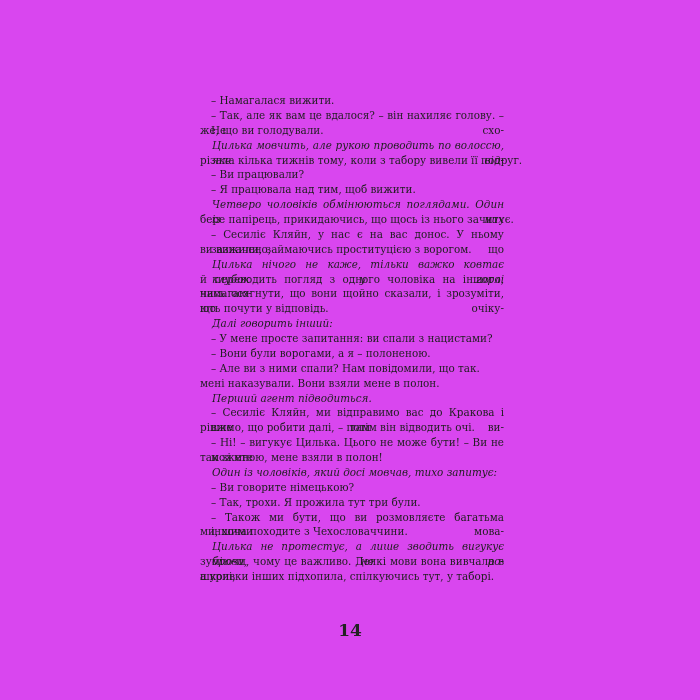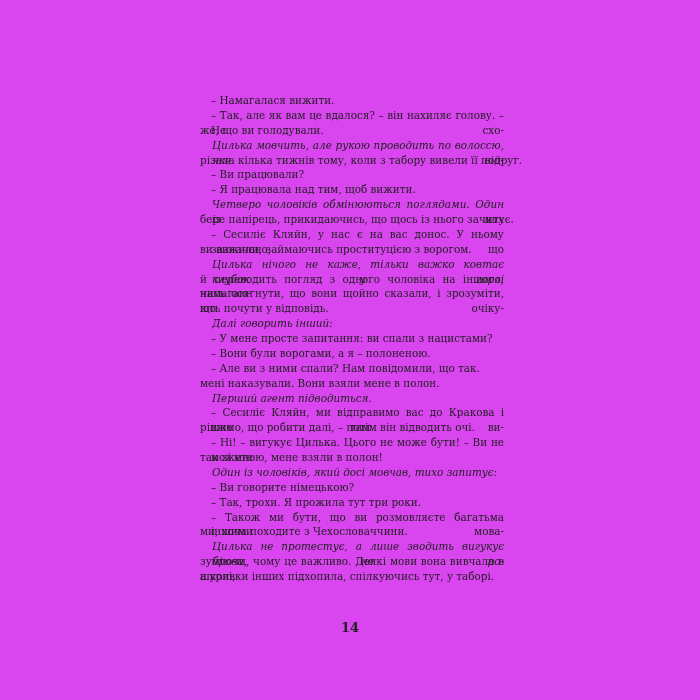--- a/index.html
+++ b/index.html
@@ -15,21 +15,21 @@
       color: #1e1e1e;
     }
     .line {
       display: block; white-space: nowrap; height: 14.88px; overflow: visible;
     }
     .line.j { text-align: justify; text-align-last: justify; white-space: normal; }
     .line.indent { padding-left: 12px; font-style: italic; }
     .line.dash { padding-left: 11px; }
     .page-number {
       position: absolute; left: 0; width: 700px; top: 620px; text-align: center;
-      font-family: "DejaVu Serif", serif; font-size: 13px; font-weight: bold; color: #222;
+      font-family: "DejaVu Serif", serif; font-size: 17px; font-weight: bold; color: #222;
     }
   </style>
 </head>
 <body>
 
 <div class="page">
   <div class="text-block" id="text-block">
       <span class="line dash">– Намагалася вижити.</span>
       <span class="line dash j">– Так, але як вам це вдалося? – він нахиляє голову. – Не схо-</span>
       <span class="line plain">же, що ви голодували.</span>
@@ -50,21 +50,21 @@
       <span class="line dash">– Вони були ворогами, а я – полоненою.</span>
       <span class="line dash">– Але ви з ними спали? Нам повідомили, що так.</span>
       <span class="line plain">мені наказували. Вони взяли мене в полон.</span>
       <span class="line indent">Перший агент підводиться.</span>
       <span class="line dash j">– Сесиліє Кляйн, ми відправимо вас до Кракова і вже там ви-</span>
       <span class="line plain">рішимо, що робити далі, – потім він відводить очі.</span>
       <span class="line dash j">– Ні! – вигукує Цилька. Цього не може бути! – Ви не можете</span>
       <span class="line plain">так зі мною, мене взяли в полон!</span>
       <span class="line indent">Один із чоловіків, який досі мовчав, тихо запитує:</span>
       <span class="line dash">– Ви говорите німецькою?</span>
-      <span class="line dash">– Так, трохи. Я прожила тут три роки.</span>
+      <span class="line dash">– Так, трохи. Я прожила тут три були.</span>
       <span class="line dash j">– Також ми бути, що ви розмовляєте багатьма іншими мова-</span>
       <span class="line plain">ми, хоча походите з Чехословаччини.</span>
       <span class="line indent j">Цилька не протестує, а лише зводить вигукує брови, не ро-</span>
       <span class="line plain j">зуміючи, чому це важливо. Деякі мови вона вивчала в школі,</span>
       <span class="line plain">а уривки інших підхопила, спілкуючись тут, у таборі.</span>
     </div>
   <div class="page-number">14</div>
 </div>
 
 </body></html>

